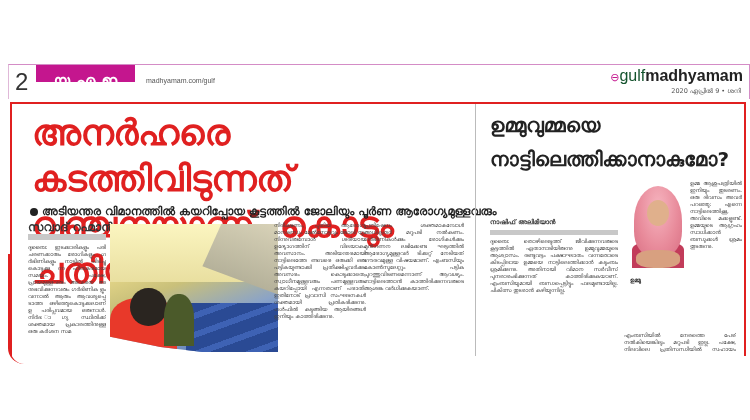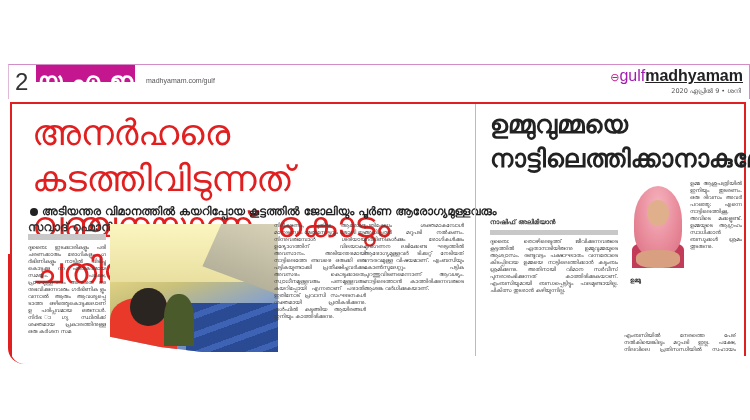--- a/index.html
+++ b/index.html
@@ -1,52 +1,52 @@
 <!DOCTYPE html>
 <html><head>
 <meta charset="utf-8">
 <style>
   html, body { margin:0; padding:0; }
   body { width:750px; height:420px; background:#ffffff; position:relative; overflow:hidden; font-family:"DejaVu Sans", sans-serif; }
   .page-header { position:absolute; left:8px; top:64px; width:740px; height:34px; border-top:1px solid #d48cc6; border-right:1px solid #d48cc6; border-left:1px solid #e0b8d8; }
   .page-num { position:absolute; left:6px; top:3px; width:28px; height:28px; font-family:"Liberation Sans", sans-serif; font-size:24px; color:#333; line-height:28px; }
-  .section-tab { position:absolute; left:27px; top:0px; width:99px; height:17px; background:#c4168e; color:#fff; font-weight:bold; font-size:24px; line-height:32px; text-align:center; }
+  .section-tab { position:absolute; left:27px; top:0px; width:99px; height:17px; background:#c4168e; color:#fff; font-weight:bold; font-size:16px; line-height:32px; text-align:center; }
   .site-url { position:absolute; left:137px; top:12px; font-size:7px; color:#555; font-family:"Liberation Sans", sans-serif; }
   .logo { position:absolute; right:6px; top:2px; font-family:"Liberation Sans", sans-serif; font-size:16px; color:#222; }
-  .logo .gulf { color:#a21caf; font-weight:normal; }
-  .logo .brand { font-weight:bold;text-decoration:underline; }
+  .logo .gulf { color:#14532d; font-weight:normal; }
+  .logo .brand { font-weight:bold; }
   .logo .arrow { color:#c4168e; font-size:11px; }
   .dateline { position:absolute; right:8px; top:22px; font-size:6.5px; color:#555; }
 
   .frame { position:absolute; left:10px; top:102px; width:732px; height:252px; border:2px solid #e02020; border-bottom:none; border-left:2px solid #e02020; }
   .frame-bottom-curve { position:absolute; left:-4px; top:150px; width:14px; height:110px; border-left:2px solid #e02020; border-radius:0 0 0 40px; }
 
   .left-article { position:absolute; left:0; top:0; width:460px; height:252px; }
-  .headline { position:absolute; left:20px; top:6px; width:440px; color:#e02020; font-weight:normal; font-size:36px; line-height:46px; letter-spacing:-0.5px; }
+  .headline { position:absolute; left:20px; top:6px; width:440px; color:#e02020; font-weight:bold; font-size:36px; line-height:46px; letter-spacing:-0.5px; }
   .subhead { position:absolute; left:18px; top:100px; font-size:11.5px; font-weight:bold; color:#222; white-space:nowrap; }
   .subhead .dot { display:inline-block; width:8px; height:8px; border-radius:50%; background:#222; margin-right:4px; vertical-align:middle; }
   .byline { position:absolute; left:16px; top:116px; font-size:12px; font-weight:bold; color:#333; }
   .gray-bar { position:absolute; left:16px; top:130px; width:78px; height:6px; background:#c8c8c8; }
   .col-text { position:absolute; font-size:5.5px; line-height:7px; color:#444; overflow:hidden; text-align:justify; }
   .col1 { left:16px; top:140px; width:78px; height:96px; }
   .col2 { left:262px; top:118px; width:92px; height:134px; }
   .col3 { left:352px; top:118px; width:100px; height:134px; }
 
   .photo { position:absolute; left:98px; top:120px; width:168px; height:128px; overflow:hidden; border-radius:0 0 0 0; background:linear-gradient(160deg,#f3e8a8 0%,#e8d98a 25%,#c9c07a 45%,#8aa3c8 70%,#3a5fa8 100%); clip-path:polygon(0 0,100% 0,100% 100%,55% 100%,30% 96%,0 88%); }
   .photo .ceiling { position:absolute; left:0; top:0; width:100%; height:45%; background:linear-gradient(180deg,#fbf5c0,#e9dfa0); }
   .photo .bins { position:absolute; right:0; top:0; width:45%; height:55%; background:linear-gradient(200deg,#d8d2b8,#a7a48e); clip-path:polygon(25% 0,100% 0,100% 100%,0 60%); }
   .photo .person-red { position:absolute; left:0; top:58%; width:40%; height:42%; background:#e8392a; border-radius:40% 40% 0 0; }
   .photo .person-dark { position:absolute; left:12%; top:50%; width:22%; height:30%; background:#2a2520; border-radius:50%; }
   .photo .person-green { position:absolute; left:32%; top:55%; width:18%; height:40%; background:#4b5a2a; border-radius:45% 45% 0 0; }
   .photo .seats { position:absolute; right:0; top:62%; width:55%; height:38%; background:repeating-linear-gradient(160deg,#2a4a94 0 12px,#3e62b4 12px 18px); }
 
   .divider-v { position:absolute; left:463px; top:0; width:1px; height:252px; background:#bbb; }
 
   .right-article { position:absolute; left:466px; top:0; width:266px; height:252px; }
-  .r-headline { position:absolute; left:12px; top:4px; width:250px; font-weight:bold; font-size:25px; line-height:34px; color:#222; }
+  .r-headline { position:absolute; left:12px; top:4px; width:250px; font-weight:bold; font-size:20px; line-height:34px; color:#222; }
   .r-subhead { position:absolute; left:12px; top:76px; width:128px; font-size:7.5px; line-height:10px; color:#c4168e; }
   .r-subhead .dot { display:inline-block; width:5px; height:5px; border-radius:50%; background:#c4168e; margin-right:3px; }
   .r-byline { position:absolute; left:12px; top:114px; font-size:6.5px; font-weight:bold; color:#333;text-align:center; }
   .r-gray-bar { position:absolute; left:12px; top:126px; width:128px; height:5px; background:#c8c8c8; }
   .r-col1 { left:12px; top:134px; width:128px; height:108px; }
   .r-col2 { left:146px; top:228px; width:112px; height:20px; }
   .r-col3 { left:212px; top:76px; width:52px; height:152px; }
   .portrait { position:absolute; left:150px; top:78px; width:60px; height:92px; background:#fff; }
   .portrait .hijab { position:absolute; left:6px; top:4px; width:48px; height:70px; background:radial-gradient(ellipse at 50% 30%,#f6b4bf 0%,#e88a9a 60%,#d97084 100%); border-radius:50% 50% 35% 35%; }
   .portrait .face { position:absolute; left:19px; top:18px; width:22px; height:26px; background:#e0b08c; border-radius:50%; }

